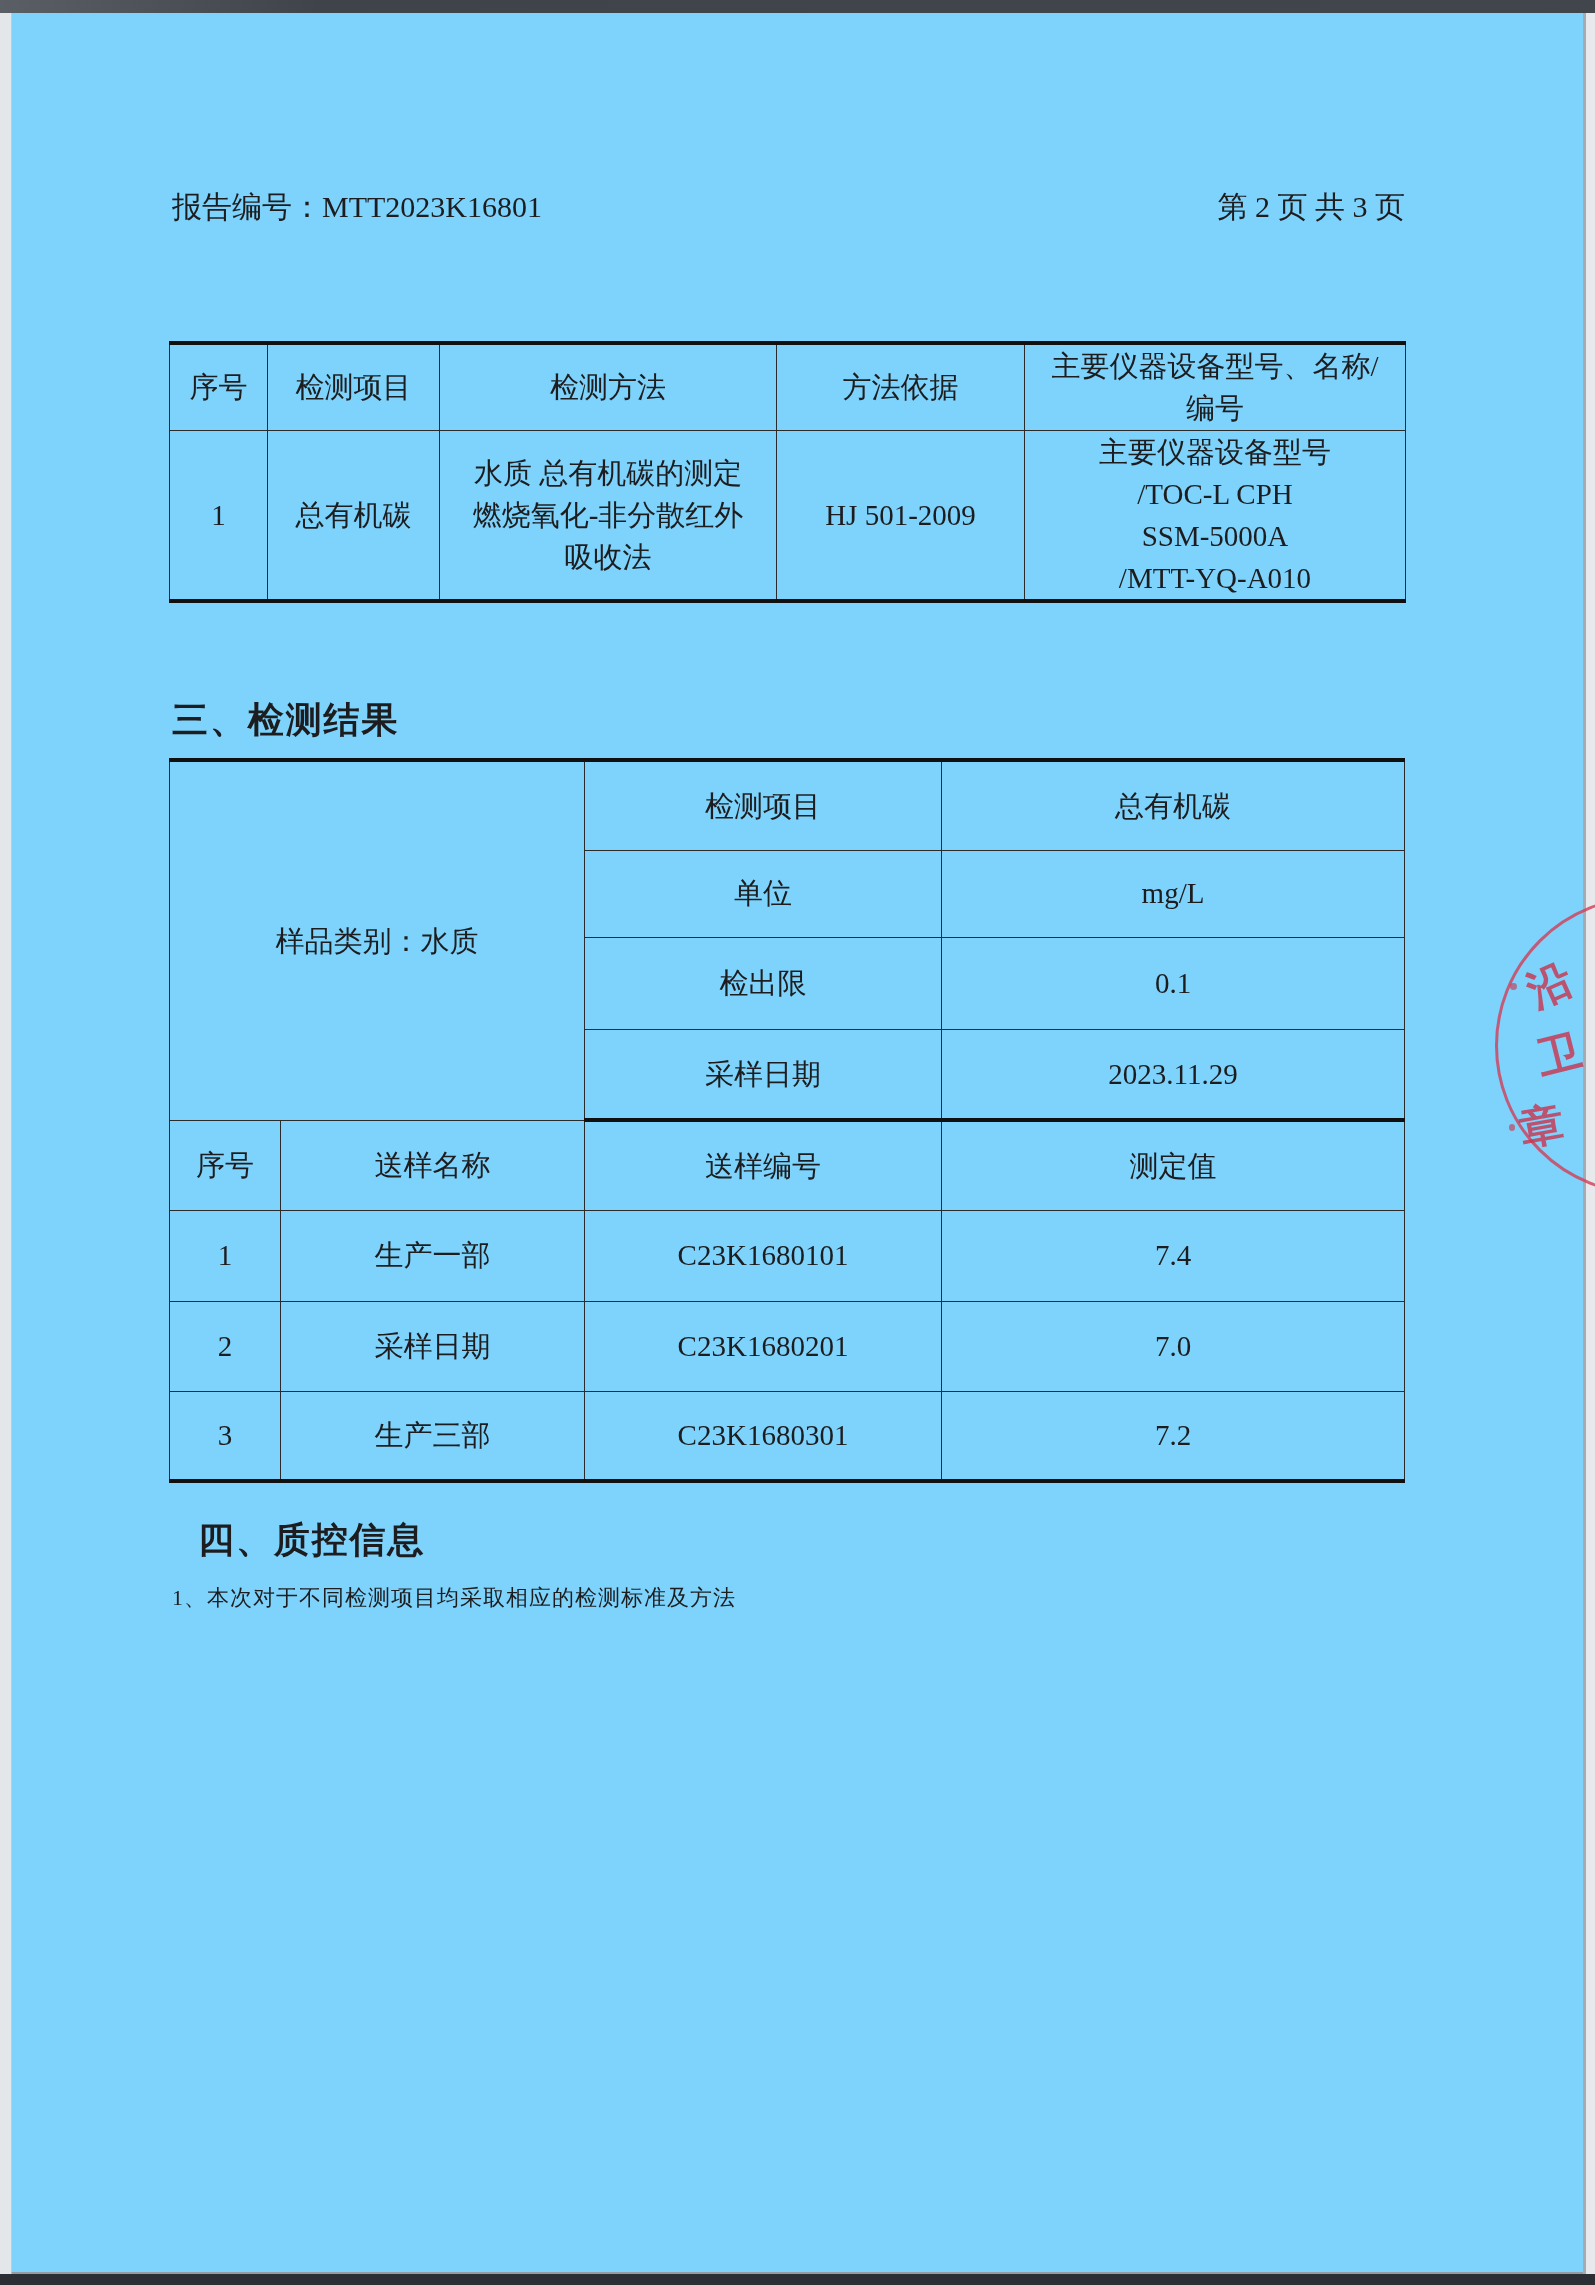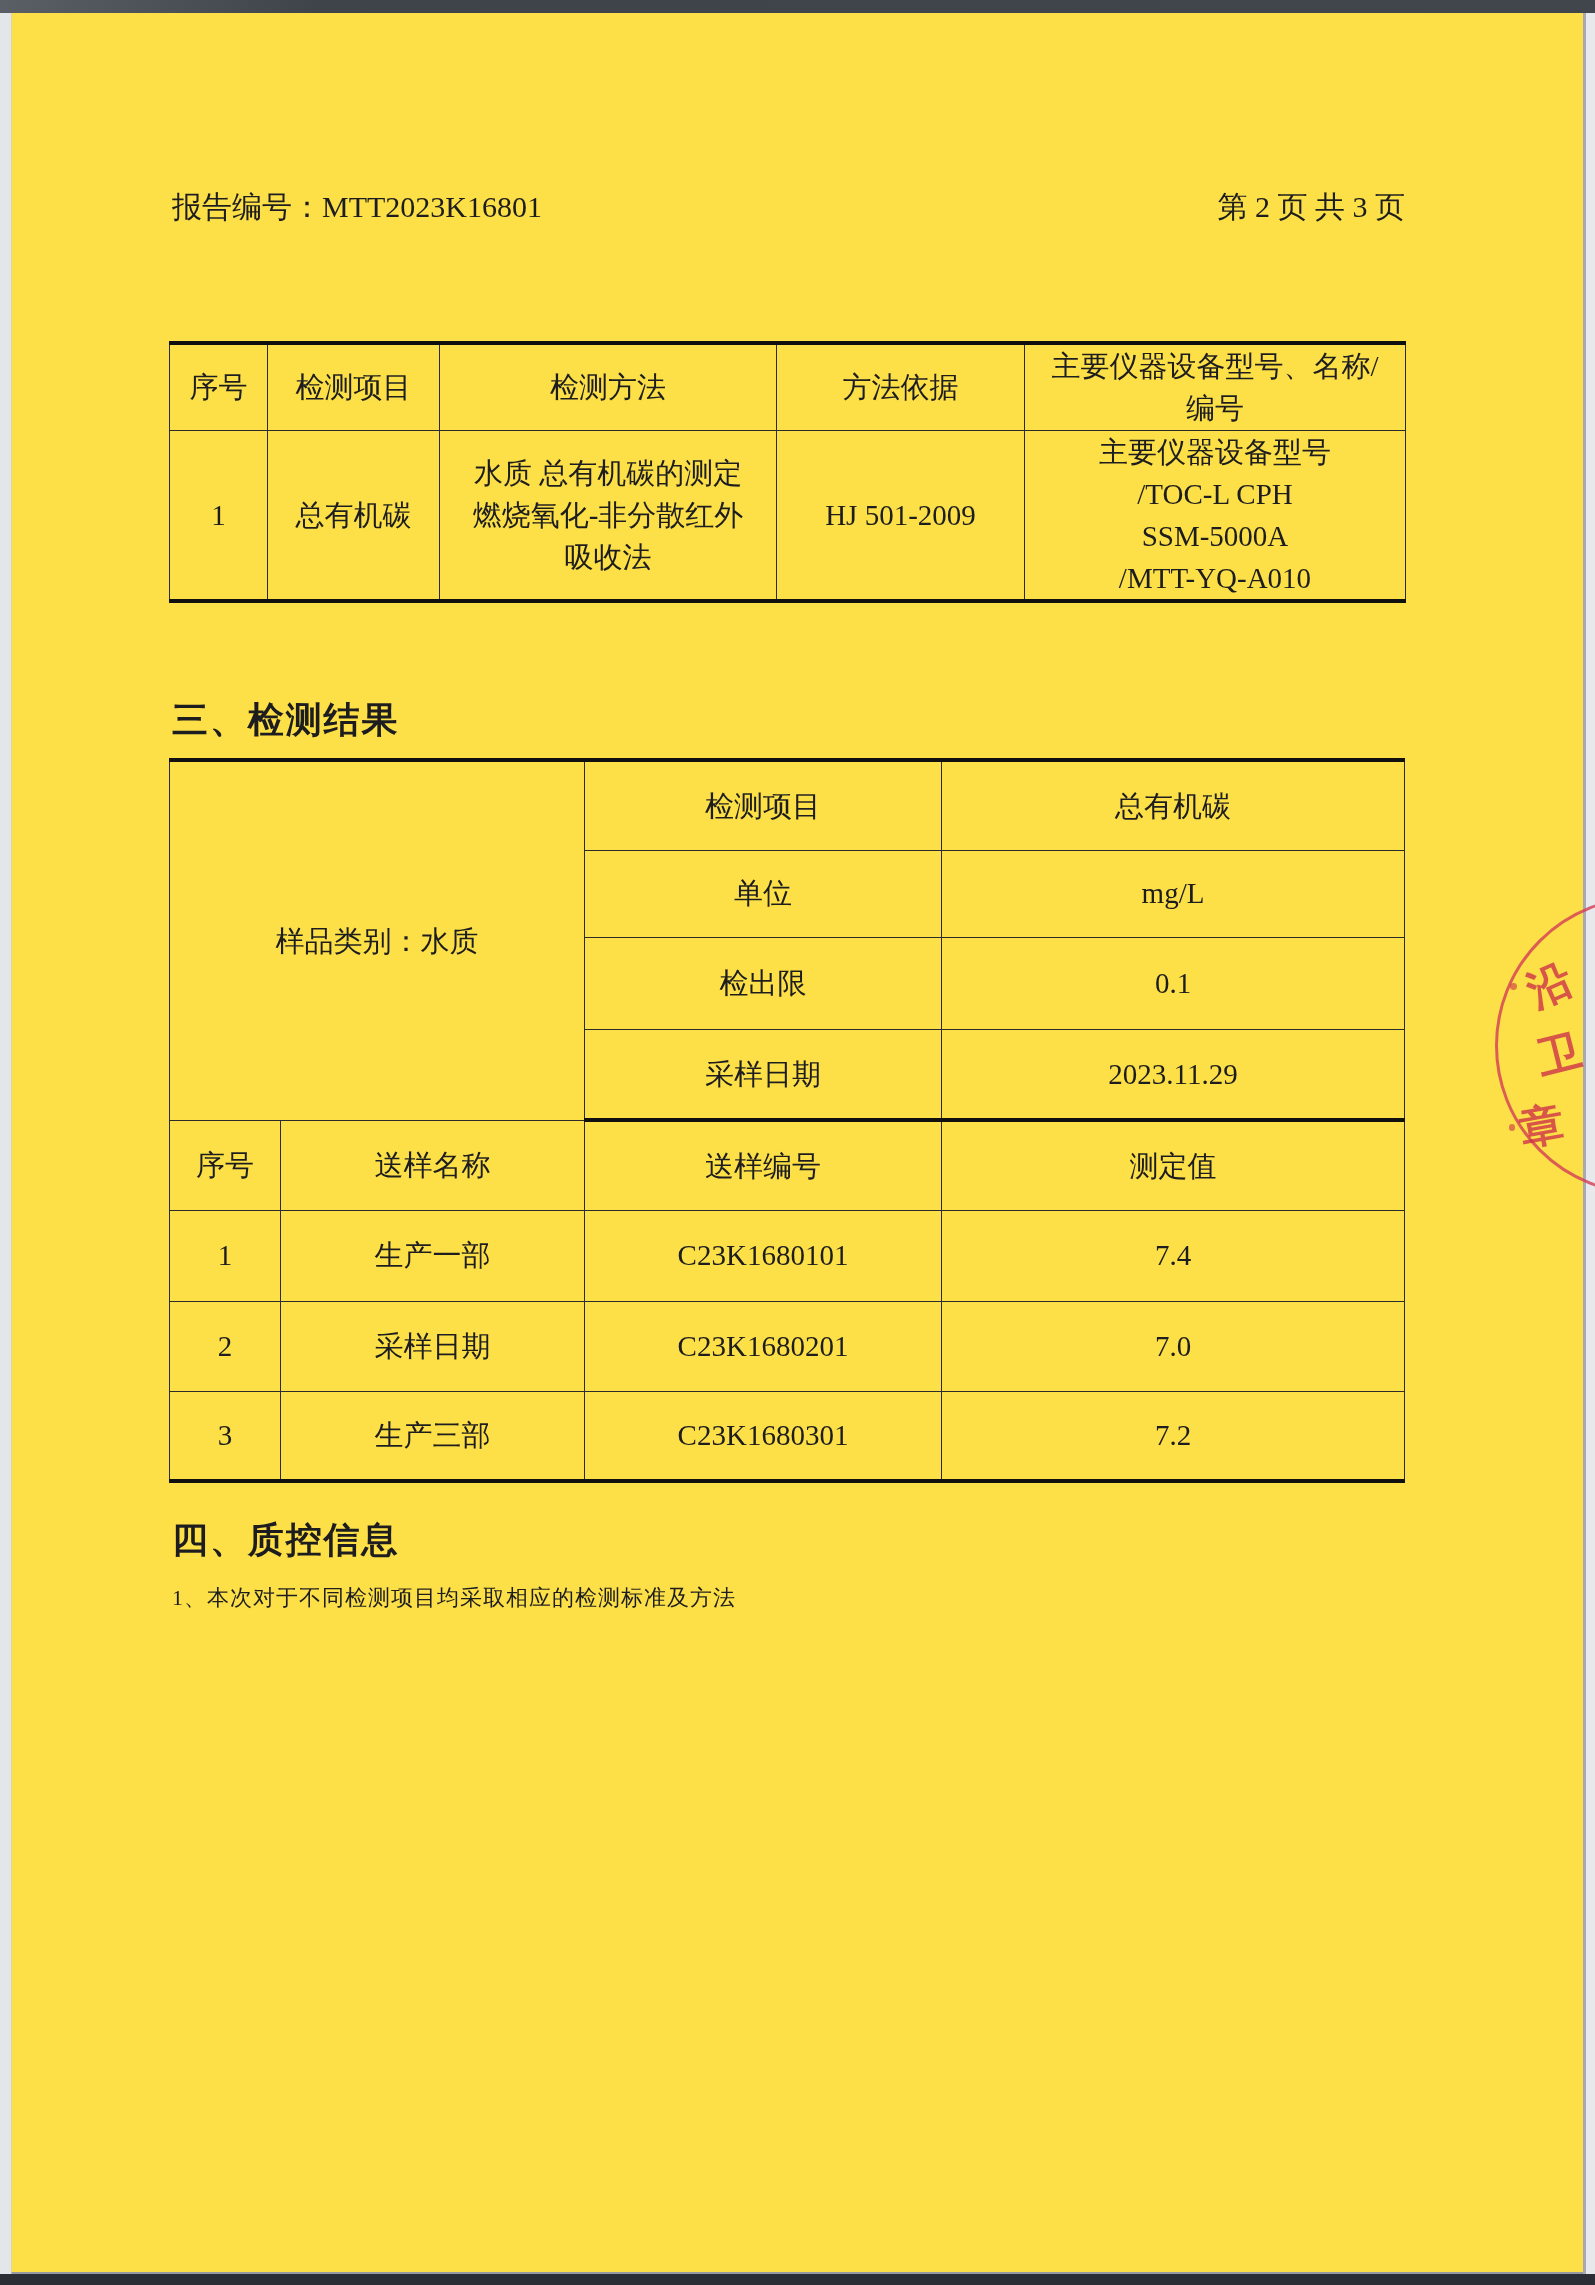--- a/index.html
+++ b/index.html
@@ -1,30 +1,30 @@
 <!DOCTYPE html>
 <html><head>
 <meta charset="utf-8">
 <style>
   html,body{margin:0;padding:0;}
   body{width:1595px;height:2285px;background:#ffffff;font-family:"Liberation Serif", serif;}
-  .page{position:absolute;inset:0;background:#fde047;overflow:hidden;color:#1d1d1f;}
+  .page{position:absolute;inset:0;background:#7dd3fc;overflow:hidden;color:#1d1d1f;}
   
   .scan-top{position:absolute;top:0;left:0;right:0;height:12.6px;background:linear-gradient(90deg,#5a5f66,#3f444b 20%,#41454c);}
   .scan-bottom{position:absolute;bottom:0;left:0;right:0;height:10.6px;background:#2b2e34;border-top:2.9px solid #969ba3;}
   .scan-right-outer{position:absolute;top:12.6px;bottom:10.6px;right:0;width:8.7px;background:#e7e9ec;}
   .scan-right-line{position:absolute;top:12.6px;bottom:10.6px;right:8.7px;width:2.9px;background:#a6abb3;}
   .scan-left-strip{position:absolute;top:12.6px;bottom:10.6px;left:0;width:10.6px;background:#e4e7ea;}
   .scan-left-line{position:absolute;top:12.6px;bottom:10.6px;left:10.6px;width:1.9px;background:#cdd1d6;opacity:.6;}
 
   .doc-header{position:absolute;top:187px;left:172px;right:190px;display:flex;justify-content:space-between;font-size:30px;}
   .sec-title{position:absolute;left:172px;font-size:36px;font-weight:700;font-family:"Liberation Sans", sans-serif;letter-spacing:1.9px;}
   #sec2-title{top:276px;}
   #sec3-title{top:686px;margin-top:10px;}
-  #sec4-title{top:1516px;}
+  #sec4-title{top:1516px;margin-left:26px;}
 
   table.t{position:absolute;left:169px;width:1236px;border-collapse:collapse;table-layout:fixed;font-size:29px;
           border-top:4.8px solid #101010;border-bottom:4.8px solid #101010;}
   table.t td{border:1.9px solid #2b2b2b;vertical-align:middle;text-align:center;padding:0 5.8px;line-height:1.45;}
   #table1{top:341px;}
   #table2{top:758px;}
   .ml{white-space:pre-line;}
   tr.cat-row td{border-left:none;border-right:none;position:relative;}
   .cat-span{position:absolute;left:27%;top:50%;transform:translate(-50%,-50%);white-space:nowrap;}
   tr.thick-bottom td{border-bottom:4.8px solid #101010;}

